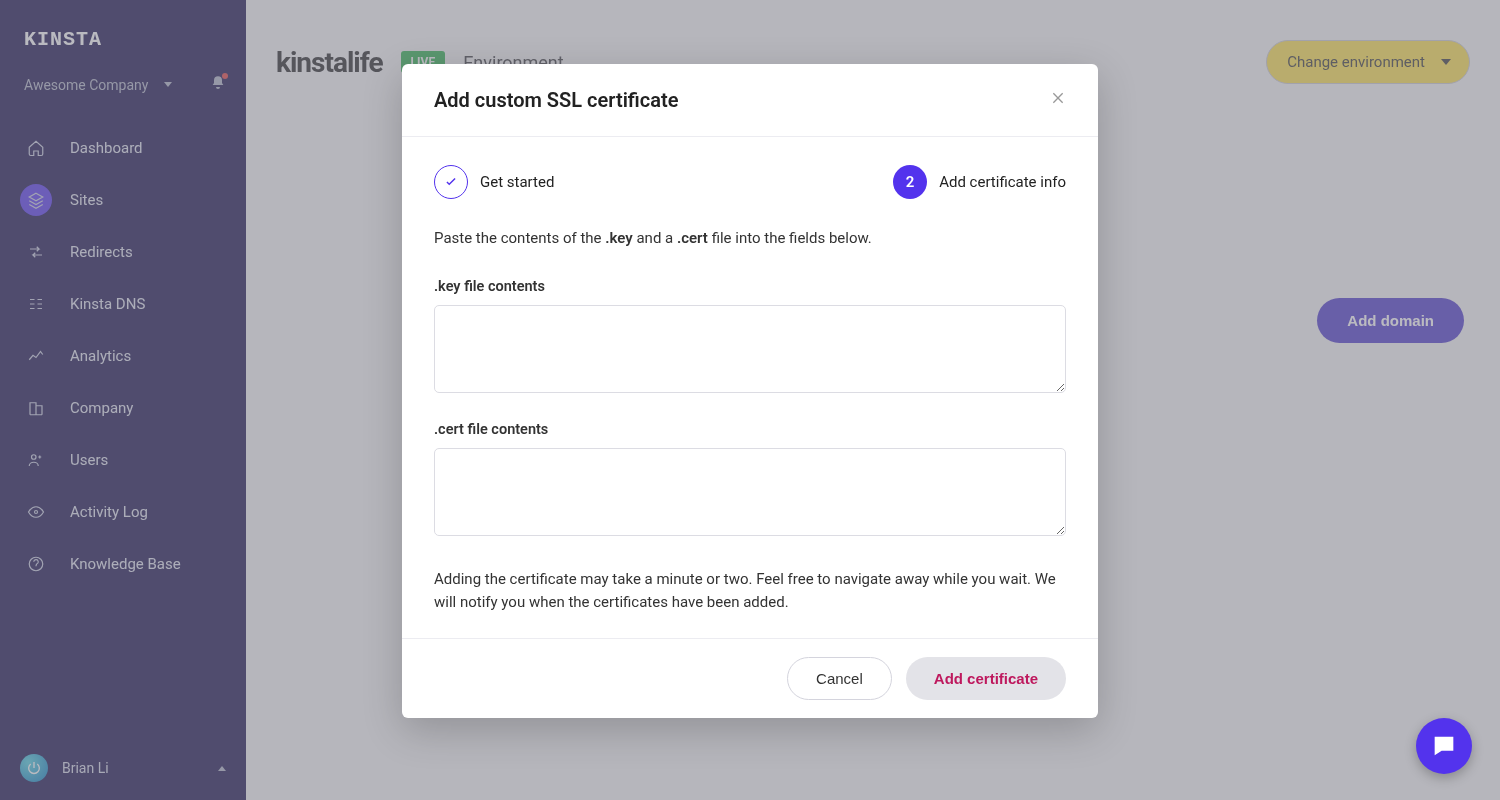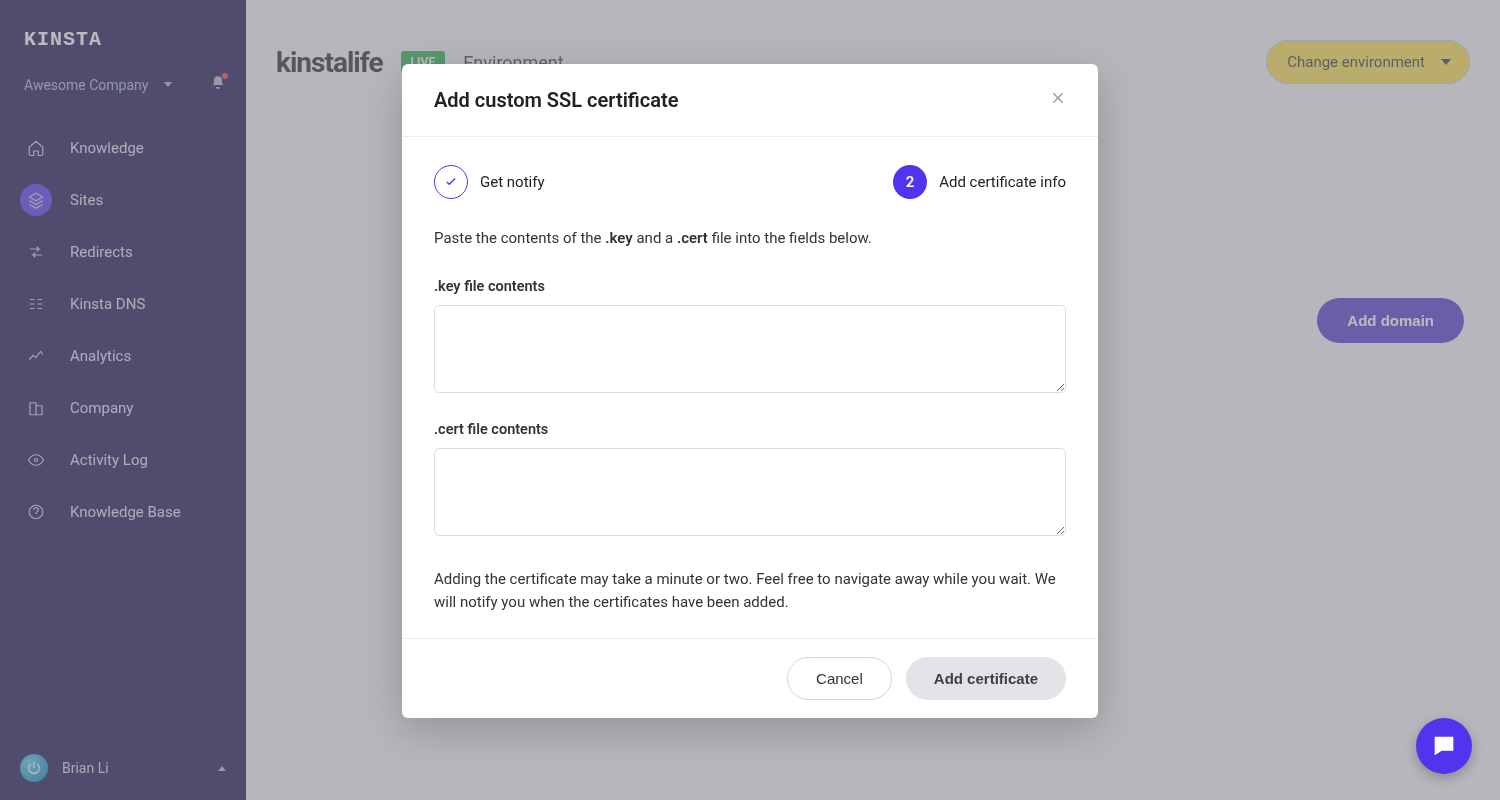--- a/index.html
+++ b/index.html
@@ -190,21 +190,21 @@
 }
 .btn {
   border-radius: 24px;
   padding: 12px 28px;
   font-size: 15px;
   font-weight: 500;
   cursor: pointer;
 }
 .btn-secondary { background: #fff; border: 1px solid #d4d4dd; color: #333; }
 .btn-primary-disabled {
-  background: #e3e3e8; border: none; color: #404040;
+  background: #e3e3e8; border: none; color: #be185d;
   font-weight: 600;
   cursor: not-allowed;
 }
 .chat-fab {
   position: absolute;
   right: 28px;
   bottom: 26px;
   width: 56px; height: 56px;
   border-radius: 50%;
   background: #5333ed;
@@ -232,21 +232,21 @@
         <span class="bell-dot"></span>
       </span>
     </div>
     <nav class="nav">
       <div class="nav-item">
         <span class="nav-icon-bg">
             <svg viewBox="0 0 24 24">
               <path d="M3 11l9-8 9 8v9a2 2 0 0 1-2 2h-4v-6h-6v6H5a2 2 0 0 1-2-2z"></path>
             </svg>
           </span>
-        <span>Knowledge</span>
+        <span>Dashboard</span>
       </div>
       <div class="nav-item active">
         <span class="nav-icon-bg">
             <svg viewBox="0 0 24 24">
               <path d="M12 3l9 5-9 5-9-5 9-5zM3 13l9 5 9-5M3 18l9 5 9-5"></path>
             </svg>
           </span>
         <span>Sites</span>
       </div>
       <div class="nav-item">
@@ -273,20 +273,29 @@
           </span>
         <span>Analytics</span>
       </div>
       <div class="nav-item">
         <span class="nav-icon-bg">
             <svg viewBox="0 0 24 24">
               <path d="M4 21V5h8v16M12 21V9h8v12M4 21h16"></path>
             </svg>
           </span>
         <span>Company</span>
+      </div>
+      <div class="nav-item">
+        <span class="nav-icon-bg">
+            <svg viewBox="0 0 24 24">
+              <circle cx="9" cy="8" r="3"></circle>
+              <path d="M3 20c0-3 3-5 6-5s6 2 6 5M17 6v4M15 8h4"></path>
+            </svg>
+          </span>
+        <span>Users</span>
       </div>
       <div class="nav-item">
         <span class="nav-icon-bg">
             <svg viewBox="0 0 24 24">
               <path d="M2 12s4-7 10-7 10 7 10 7-4 7-10 7-10-7-10-7z"></path>
               <circle cx="12" cy="12" r="2"></circle>
             </svg>
           </span>
         <span>Activity Log</span>
       </div>
@@ -340,21 +349,21 @@
       </span>
     </div>
     <div class="modal-body">
       <div class="steps">
         <div class="step">
           <span class="step-circle step-done">
             <svg viewBox="0 0 24 24">
                 <path d="M5 12l4 4 10-10"></path>
               </svg>
           </span>
-          <span class="step-label">Get notify</span>
+          <span class="step-label">Get started</span>
         </div>
         <div class="step">
           <span class="step-circle step-active">2</span>
           <span class="step-label">Add certificate info</span>
         </div>
       </div>
       <p class="instr">
         <span>Paste the contents of the </span><b>.key</b><span> and a </span><b>.cert</b><span> file into the fields below.</span>
       </p>
       <div class="field-label">.key file contents</div>

